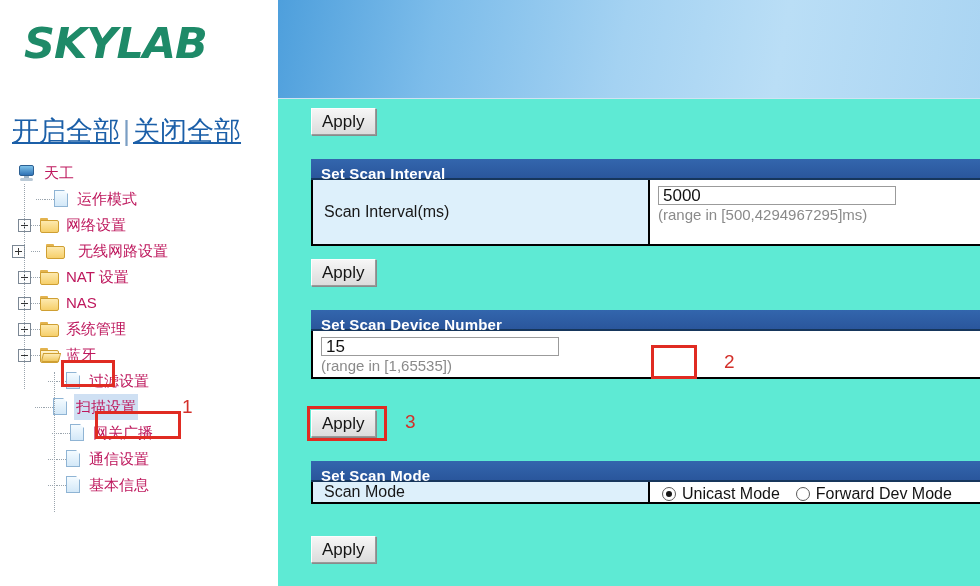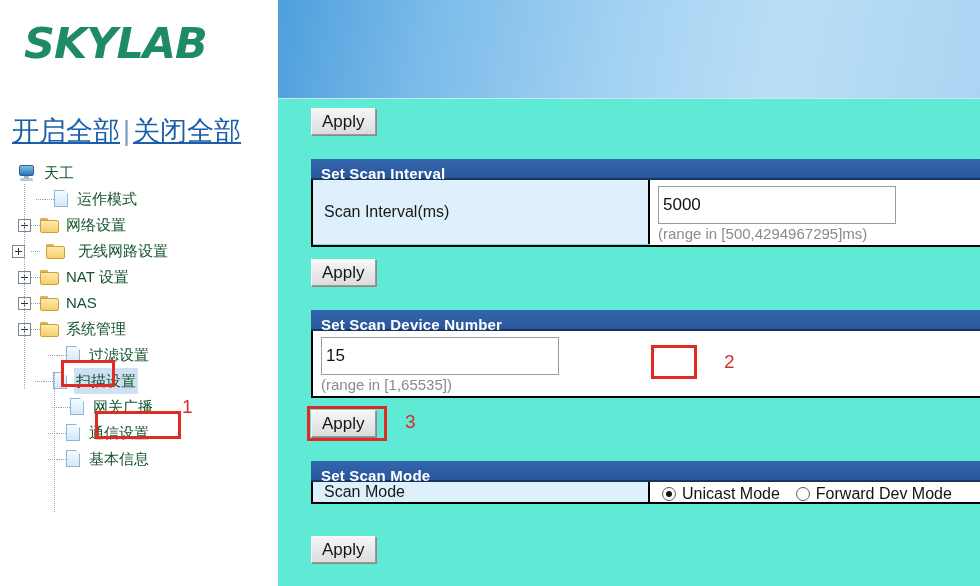--- a/index.html
+++ b/index.html
@@ -51,21 +51,21 @@
     padding: 0 3px;
     display: inline-block;
   }
 
   
   #tree {
     position: absolute;
     left: 0px; top: 160px;
     width: 262px;
     font-size: 15px;
-    color: #14532d;
+    color: #be185d;
   }
   .tnode {
     position: relative;
     height: 26px;
     line-height: 26px;
     white-space: nowrap;
     display: flex;
     align-items: center;
   }
   .dotline {
@@ -267,21 +267,21 @@
     box-sizing: border-box;
   }
   .cell-value {
     flex: 1 1 auto;
     background: #ffffff;
     padding: 6px 0 3px 8px;
     box-sizing: border-box;
   }
   .txtbox {
     width: 238px;
-    height: 38px;
+    height: 19px;
     border: 1px solid #9b9b9b;
     background: #ffffff;
     font-size: 17px;
     color: #111;
     padding: 0 4px;
     box-sizing: border-box;
     font-family: "Liberation Sans", sans-serif;
     line-height: 25px;
     outline: none;
     display: block;
@@ -400,20 +400,30 @@
       <div class="tnode" style="padding-left:6px;align-items:center;">
         <span class="exp plus"></span>
         <span class="hdash"></span>
         <span class="ico ico-folder">
           <span class="tab"></span>
             <span class="body"></span>
         </span>
         <span class="tlabel link">系统管理</span>
       </div>
 
+      <div class="tnode" style="padding-left:6px;">
+        <span class="exp"></span>
+        <span class="hdash"></span>
+        <span class="ico ico-folder open">
+          <span class="tab"></span>
+            <span class="body"></span>
+            <span class="flap"></span>
+        </span>
+        <span class="tlabel link">蓝牙</span>
+      </div>
 
       <div class="tnode" style="padding-left:36px;">
         <span class="hdash"></span>
         <span class="hdash"></span>
         <span class="ico ico-page">
           <span class="sheet"></span>
             <span class="corner"></span>
         </span>
         <span class="tlabel link">过滤设置</span>
       </div>

